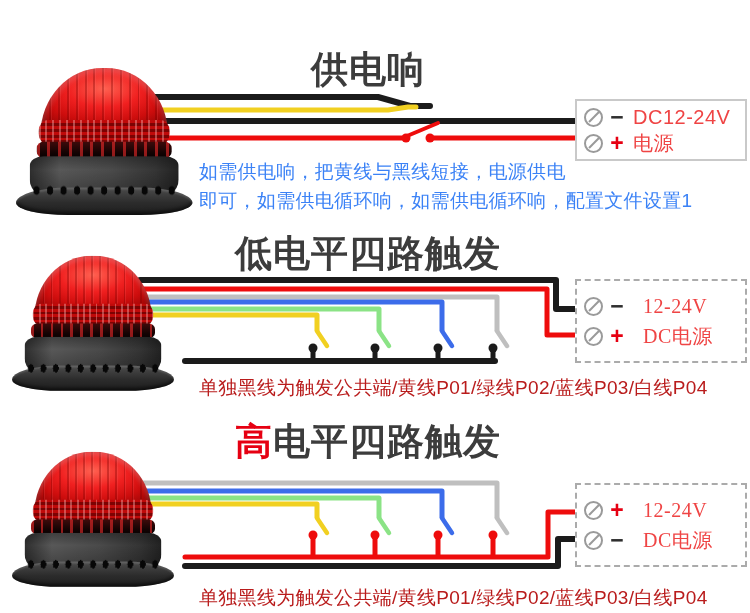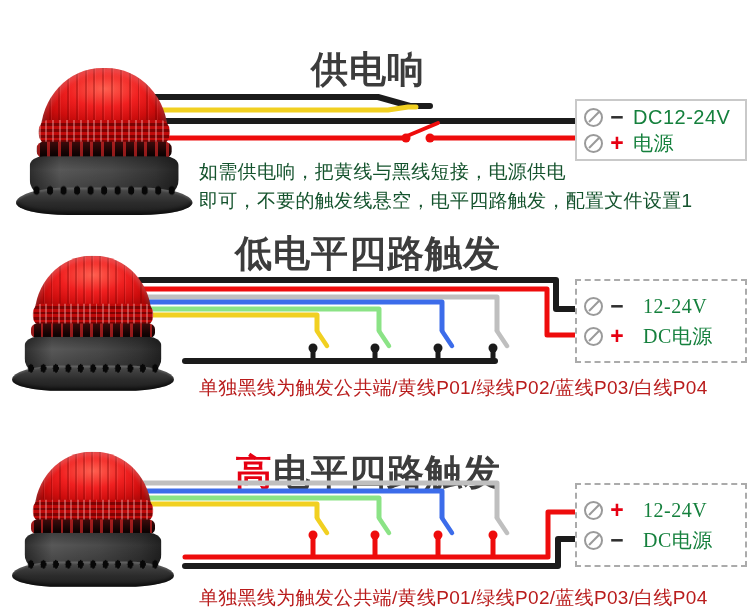--- a/index.html
+++ b/index.html
@@ -4,43 +4,43 @@
 <style>
   html,body{margin:0;padding:0;background:#fff;}
   #page{position:relative;width:750px;height:613px;background:#fff;overflow:hidden;
         font-family:"Liberation Sans","DejaVu Sans",sans-serif;}
 
   
   .title{position:absolute;left:0;width:736px;text-align:center;font-size:37px;
          font-weight:900;color:#3c3c3c;letter-spacing:1px;white-space:nowrap;}
   #title1{top:45px;}
   #title2{top:229px;font-family:Liberation Mono, monospace;}
-  #title3{top:448px;}
+  #title3{top:417px;}
   .hl{color:#e60012;}
 
   
   .caption{position:absolute;font-size:19px;color:#b91c1c;white-space:nowrap;letter-spacing:.3px;}
-  #cap1{left:199px;top:157px;color:#14532d;line-height:29px;}
+  #cap1{left:199px;top:157px;color:#3b82f6;line-height:29px;}
   #cap2{left:199px;top:375px;}
   #cap3{left:199px;top:585px;}
 
   
   .tbox{position:absolute;left:575px;width:172px;background:#fff;box-sizing:border-box;
         display:flex;flex-direction:column;justify-content:center;padding-left:7px;z-index:5;}
   #tbox1{top:99px;height:62px;border:2px solid #c9c9c9;gap:2px;}
   #tbox2{top:279px;height:84px;border:2px dashed #ababab;gap:6px;}
   #tbox3{top:483px;height:84px;border:2px dashed #ababab;gap:6px;}
   .trow{display:flex;align-items:center;height:24px;}
   .screw{width:15px;height:15px;border:2px solid #9a9a9a;border-radius:50%;position:relative;flex:none;}
   .screw::after{content:"";position:absolute;left:6.5px;top:0.5px;width:2px;height:14px;
                 background:#9a9a9a;transform:rotate(45deg);}
   .sign{width:24px;text-align:center;font-weight:700;font-size:23px;margin-left:2px;flex:none;}
   .neg{color:#2e2e2e;}
   .pos{color:#e60012;}
-  .tlabel{font-size:20px;color:#15803d;margin-left:4px;letter-spacing:.5px;white-space:nowrap;}
+  .tlabel{font-size:20px;color:#ef4444;margin-left:4px;letter-spacing:.5px;white-space:nowrap;}
   .wide .tlabel{margin-left:14px;font-family:Liberation Serif, serif;}
 
   
   #wires{position:absolute;left:0;top:0;z-index:1;}
 
   
   .beacon{position:absolute;width:180px;height:152px;transform-origin:top left;z-index:2;}
   .dome{position:absolute;left:25px;top:2px;width:130px;height:82px;
         border-radius:50% 50% 20% 20% / 85% 85% 18% 18%;
         background:
@@ -148,21 +148,21 @@
     <div class="flange"></div>
     <div class="holes"></div>
   </div>
 
   <div class="title" id="title1">供电响</div>
   <div class="title" id="title2">低电平四路触发</div>
   <div class="title" id="title3"><span class="hl">高</span><span>电平四路触发</span></div>
 
   <div class="caption" id="cap1">
     <div>如需供电响，把黄线与黑线短接，电源供电</div>
-    <div>即可，不要的触发线悬空，电平四路触发，配置文件设置1</div>
+    <div>即可，如需供电循环响，如需供电循环响，配置文件设置1</div>
   </div>
   <div class="caption" id="cap2">单独黑线为触发公共端/黄线P01/绿线P02/蓝线P03/白线P04</div>
   <div class="caption" id="cap3">单独黑线为触发公共端/黄线P01/绿线P02/蓝线P03/白线P04</div>
 
   <div class="tbox" id="tbox1">
     <div class="trow">
       <span class="screw"></span>
       <span class="sign neg">−</span>
       <span class="tlabel">DC12-24V</span>
     </div>

